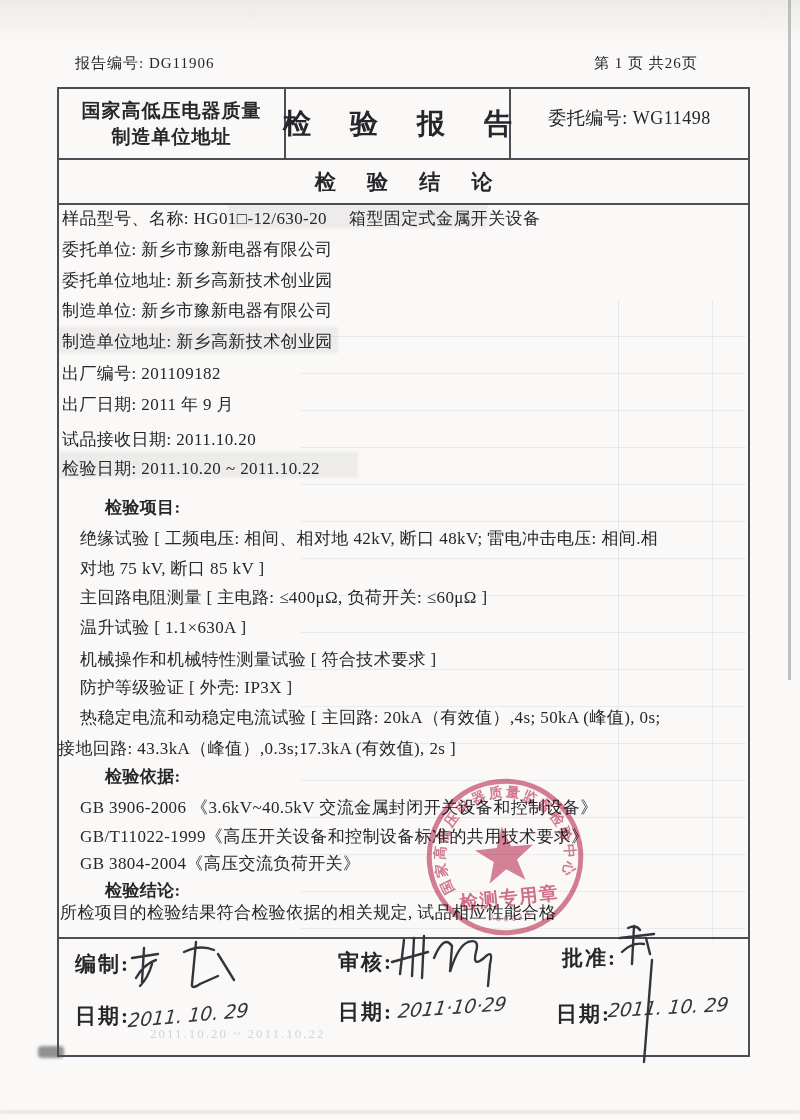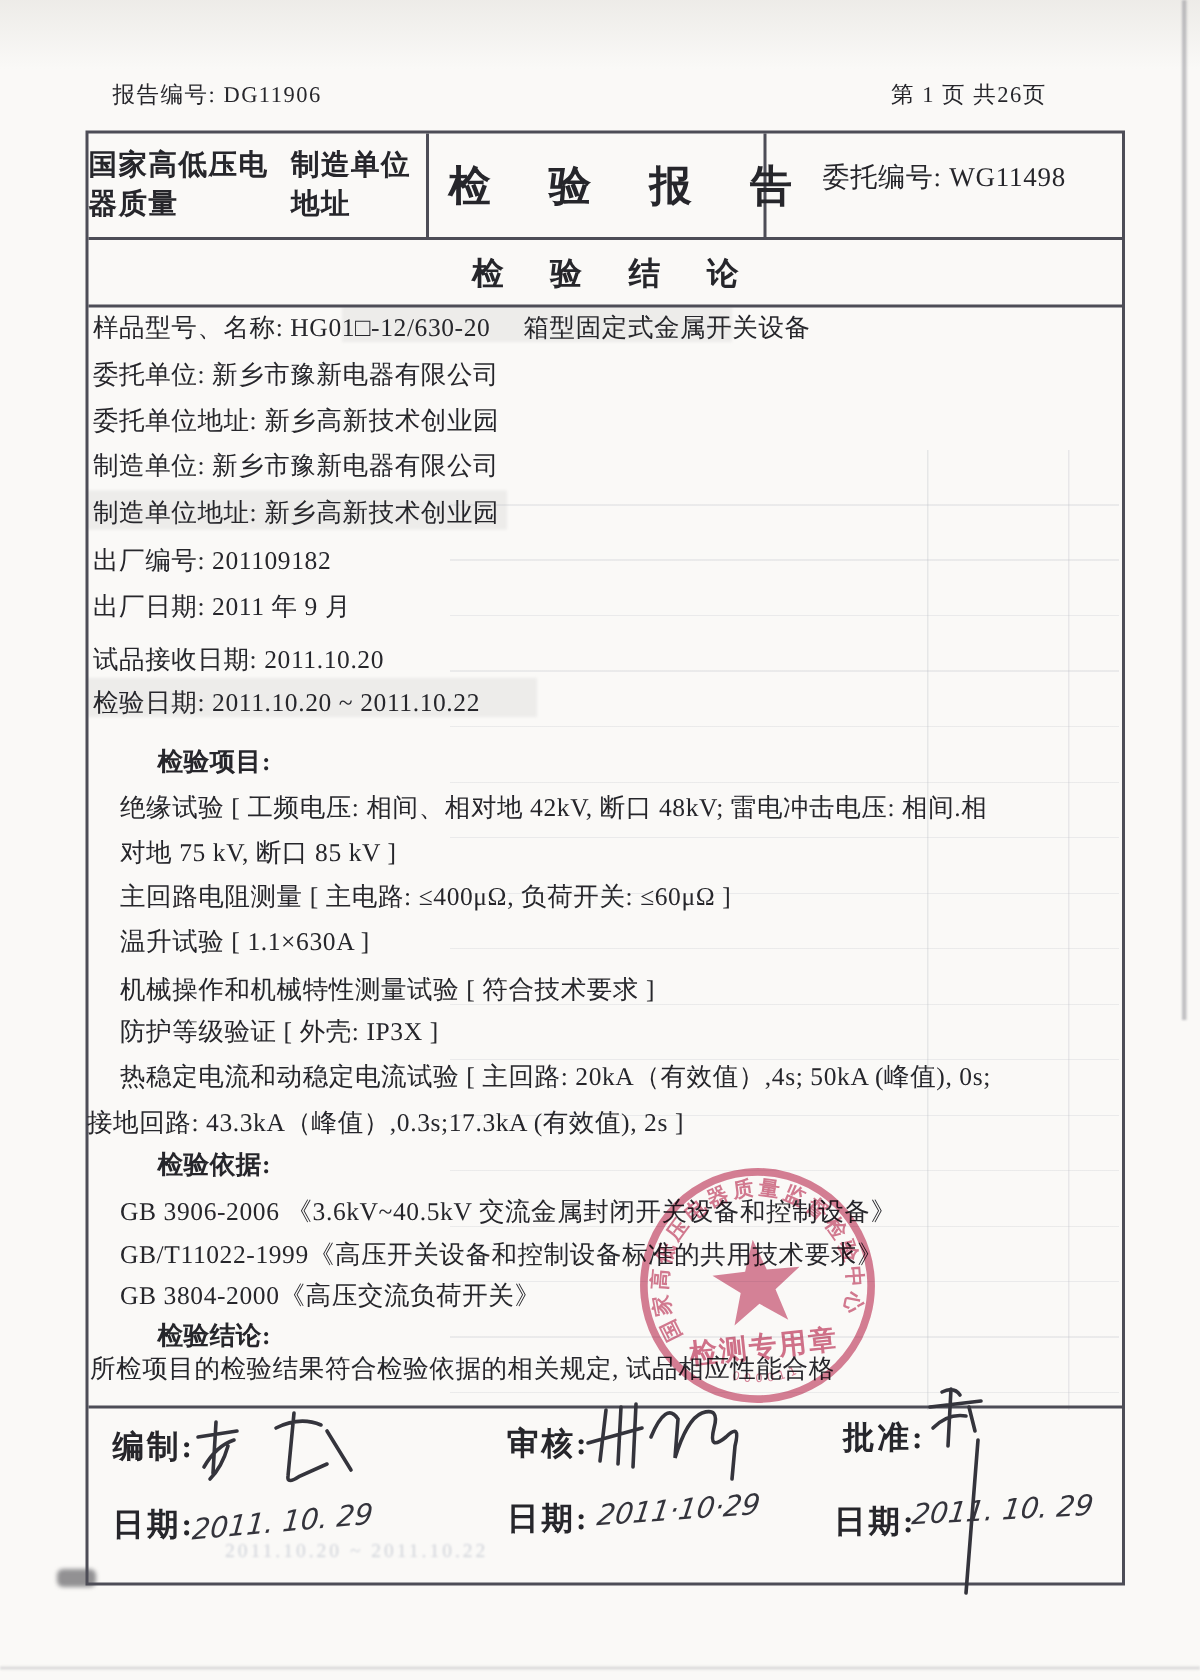--- a/index.html
+++ b/index.html
@@ -31,25 +31,25 @@
   .hline{position:absolute;left:0;width:100%;height:0;border-top:2px solid #4d4d57;}
   .hl-header{top:69px;}
   .hl-band{top:114px;}
   .hl-sign{top:848px;}
   .vline{position:absolute;top:0;width:0;height:71px;border-left:2px solid #4d4d57;}
   .vl-1{left:225px;}
   .vl-2{left:450px;}
 
   
   .org-cell{position:absolute;left:0;top:0;width:225px;height:69px;
-    display:flex;flex-direction:row;align-items:center;justify-content:center;
+    display:flex;flex-direction:column;align-items:center;justify-content:center;
     font-size:19px;line-height:26px;font-weight:600;letter-spacing:1px;}
   .title-cell{position:absolute;left:227px;top:0;width:223px;height:69px;
     display:flex;align-items:center;justify-content:center;
-    font-size:28px;font-weight:600;letter-spacing:16px;text-indent:16px;white-space:nowrap;padding-left:16px;}
+    font-size:28px;font-weight:600;letter-spacing:16px;text-indent:16px;white-space:nowrap;}
   .commission-cell{position:absolute;left:452px;top:0;width:237px;height:58px;
     display:flex;align-items:center;justify-content:center;
     font-size:18px;letter-spacing:.5px;white-space:nowrap;}
   .band-cell{position:absolute;left:0;top:71px;width:100%;height:43px;
     display:flex;align-items:center;justify-content:center;
     font-size:21px;font-weight:600;letter-spacing:13px;text-indent:13px;}
 
   
   .line{position:absolute;left:62px;font-size:17px;line-height:25px;
     letter-spacing:.4px;white-space:nowrap;}
@@ -148,21 +148,21 @@
   <div class="line l11 ind">对地 75 kV, 断口 85 kV ]</div>
   <div class="line l12 ind">主回路电阻测量 [ 主电路: ≤400μΩ, 负荷开关: ≤60μΩ ]</div>
   <div class="line l13 ind">温升试验 [ 1.1×630A ]</div>
   <div class="line l14 ind">机械操作和机械特性测量试验 [ 符合技术要求 ]</div>
   <div class="line l15 ind">防护等级验证 [ 外壳: IP3X ]</div>
   <div class="line l16 ind">热稳定电流和动稳定电流试验 [ 主回路: 20kA（有效值）,4s; 50kA (峰值), 0s;</div>
   <div class="line l17">接地回路: 43.3kA（峰值）,0.3s;17.3kA (有效值), 2s ]</div>
   <div class="line l18 b">检验依据:</div>
   <div class="line l19 ind">GB 3906-2006 《3.6kV~40.5kV 交流金属封闭开关设备和控制设备》</div>
   <div class="line l20 ind">GB/T11022-1999《高压开关设备和控制设备标准的共用技术要求》</div>
-  <div class="line l21 ind">GB 3804-2000《高压交流负荷开关》</div>
+  <div class="line l21 ind">GB 3804-2004《高压交流负荷开关》</div>
   <div class="line l22 b">检验结论:</div>
   <div class="line l23">所检项目的检验结果符合检验依据的相关规定, 试品相应性能合格</div>
 
   <div class="sig-label sl-bianzhi">编制:</div>
   <div class="sig-label sl-shenhe">审核:</div>
   <div class="sig-label sl-pizhun">批准:</div>
   <div class="sig-label sl-d1">日期:</div>
   <div class="sig-label sl-d2">日期:</div>
   <div class="sig-label sl-d3">日期:</div>
 

